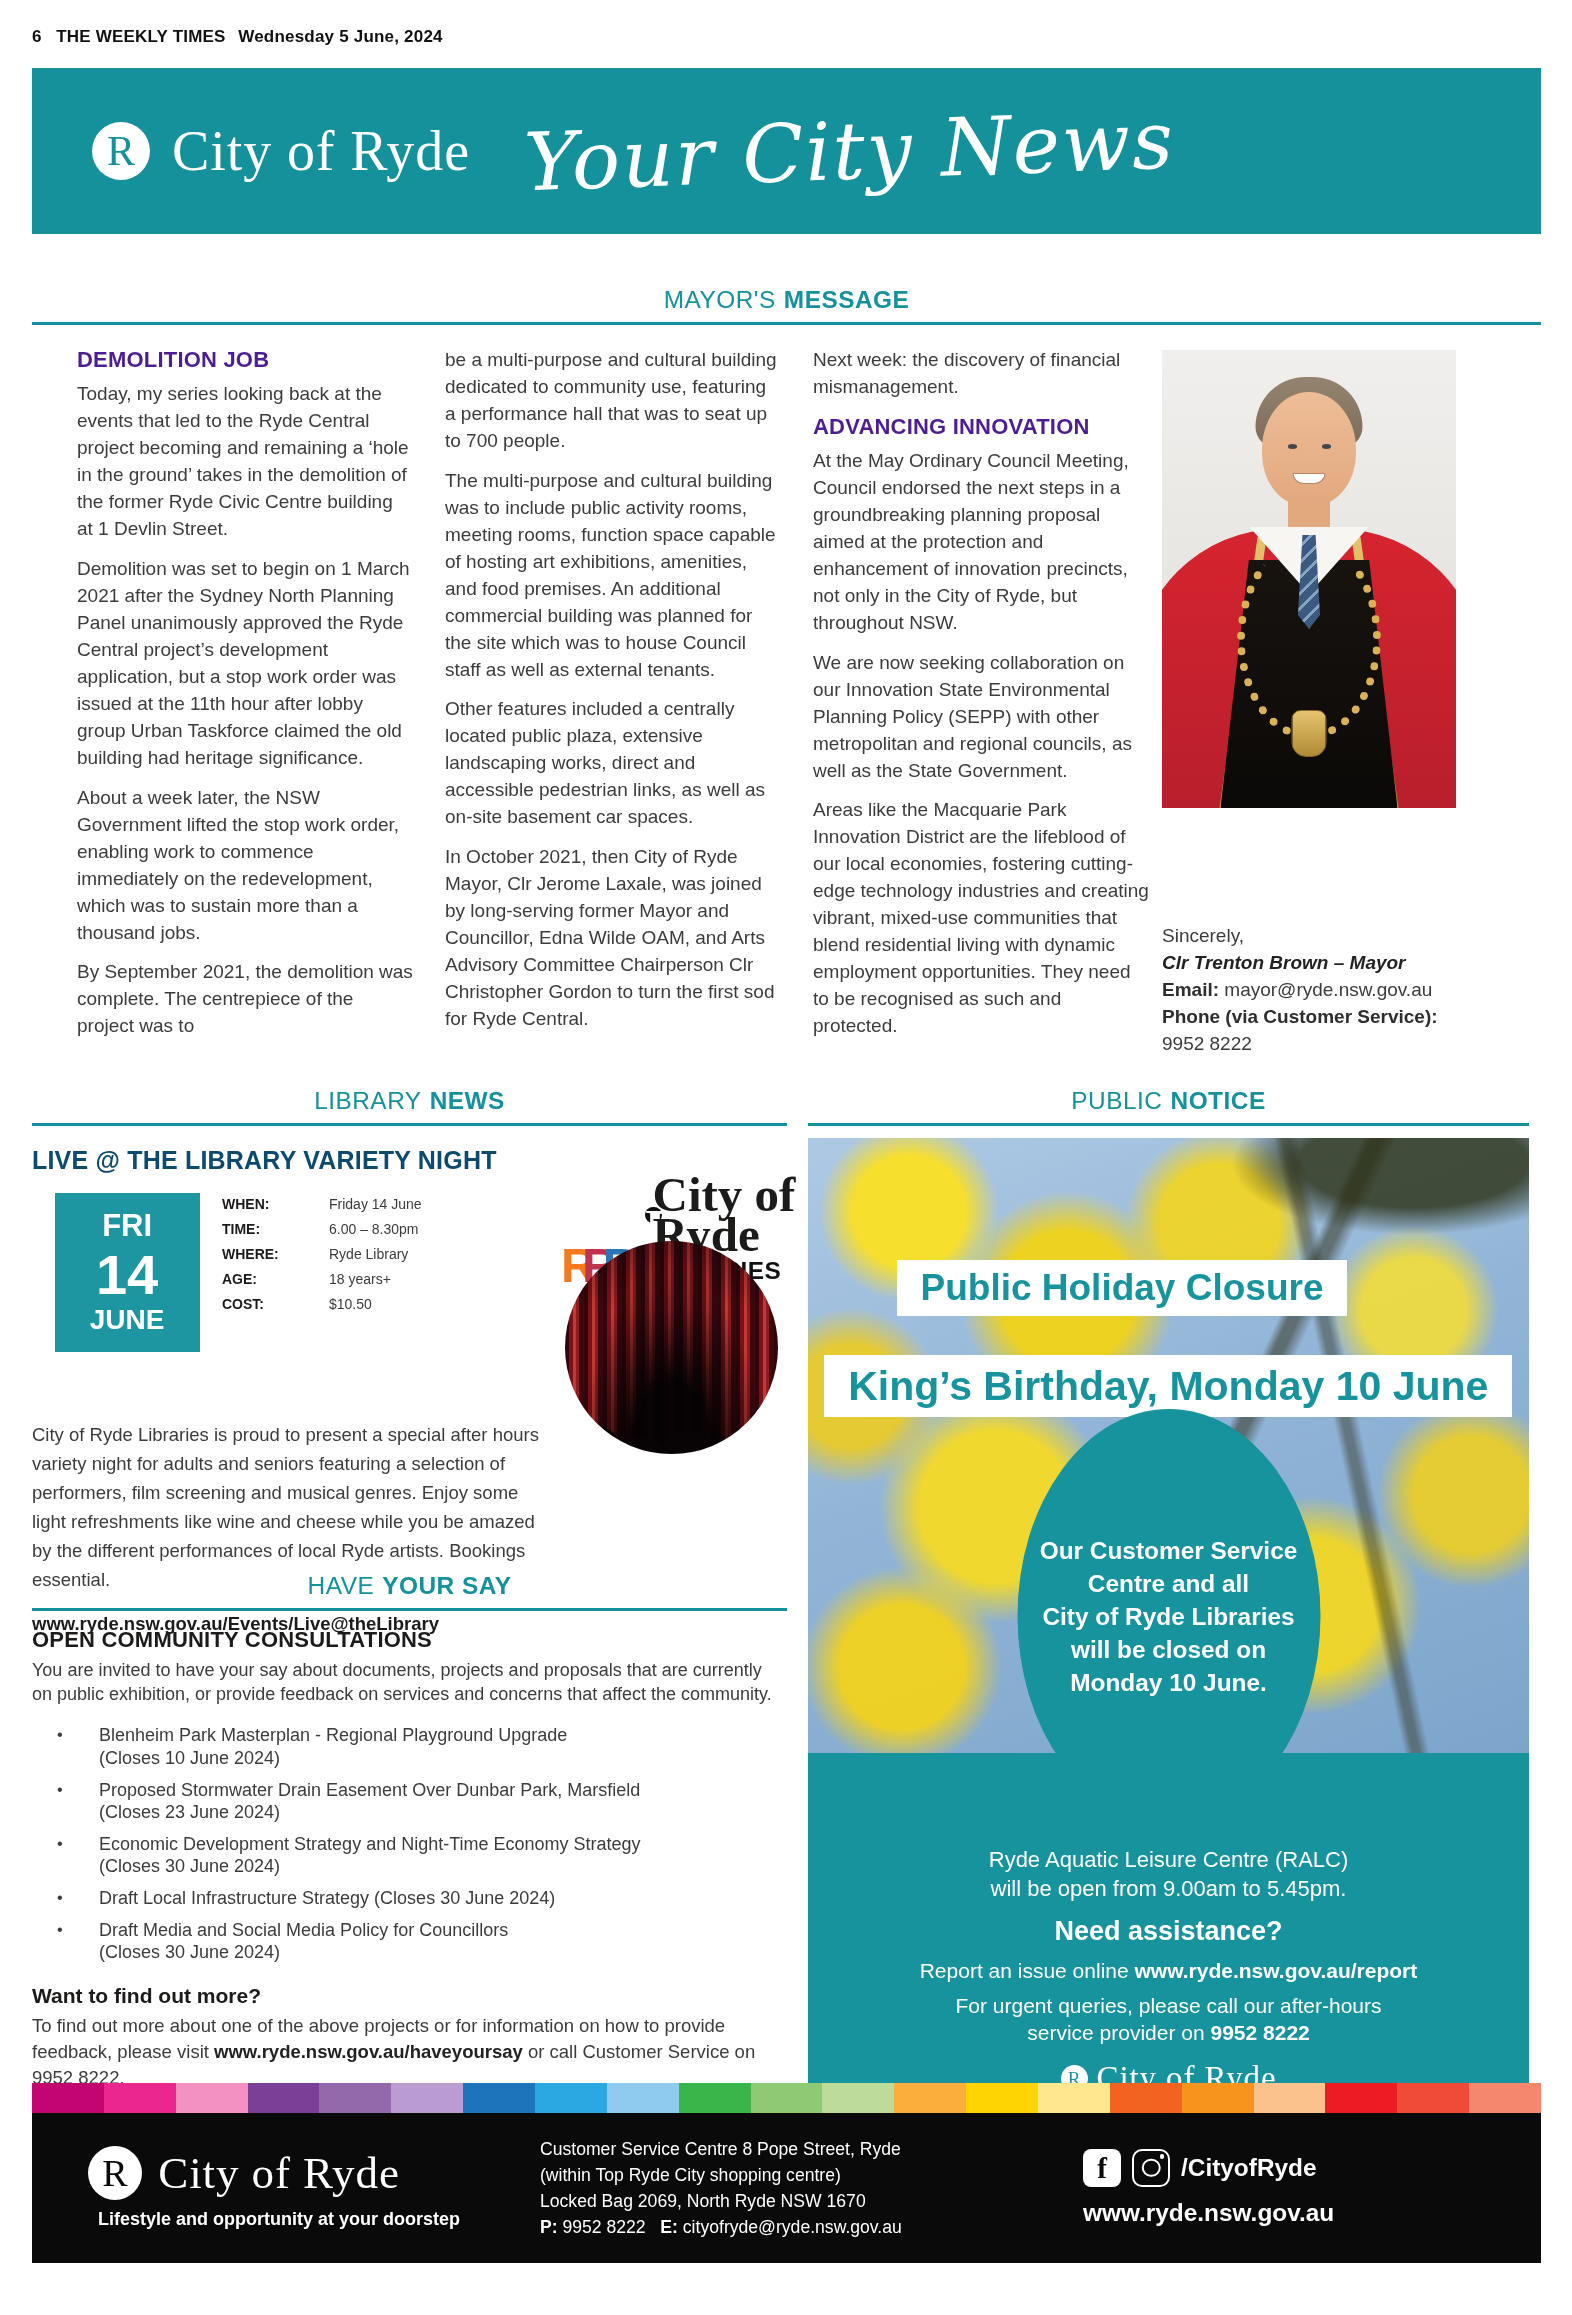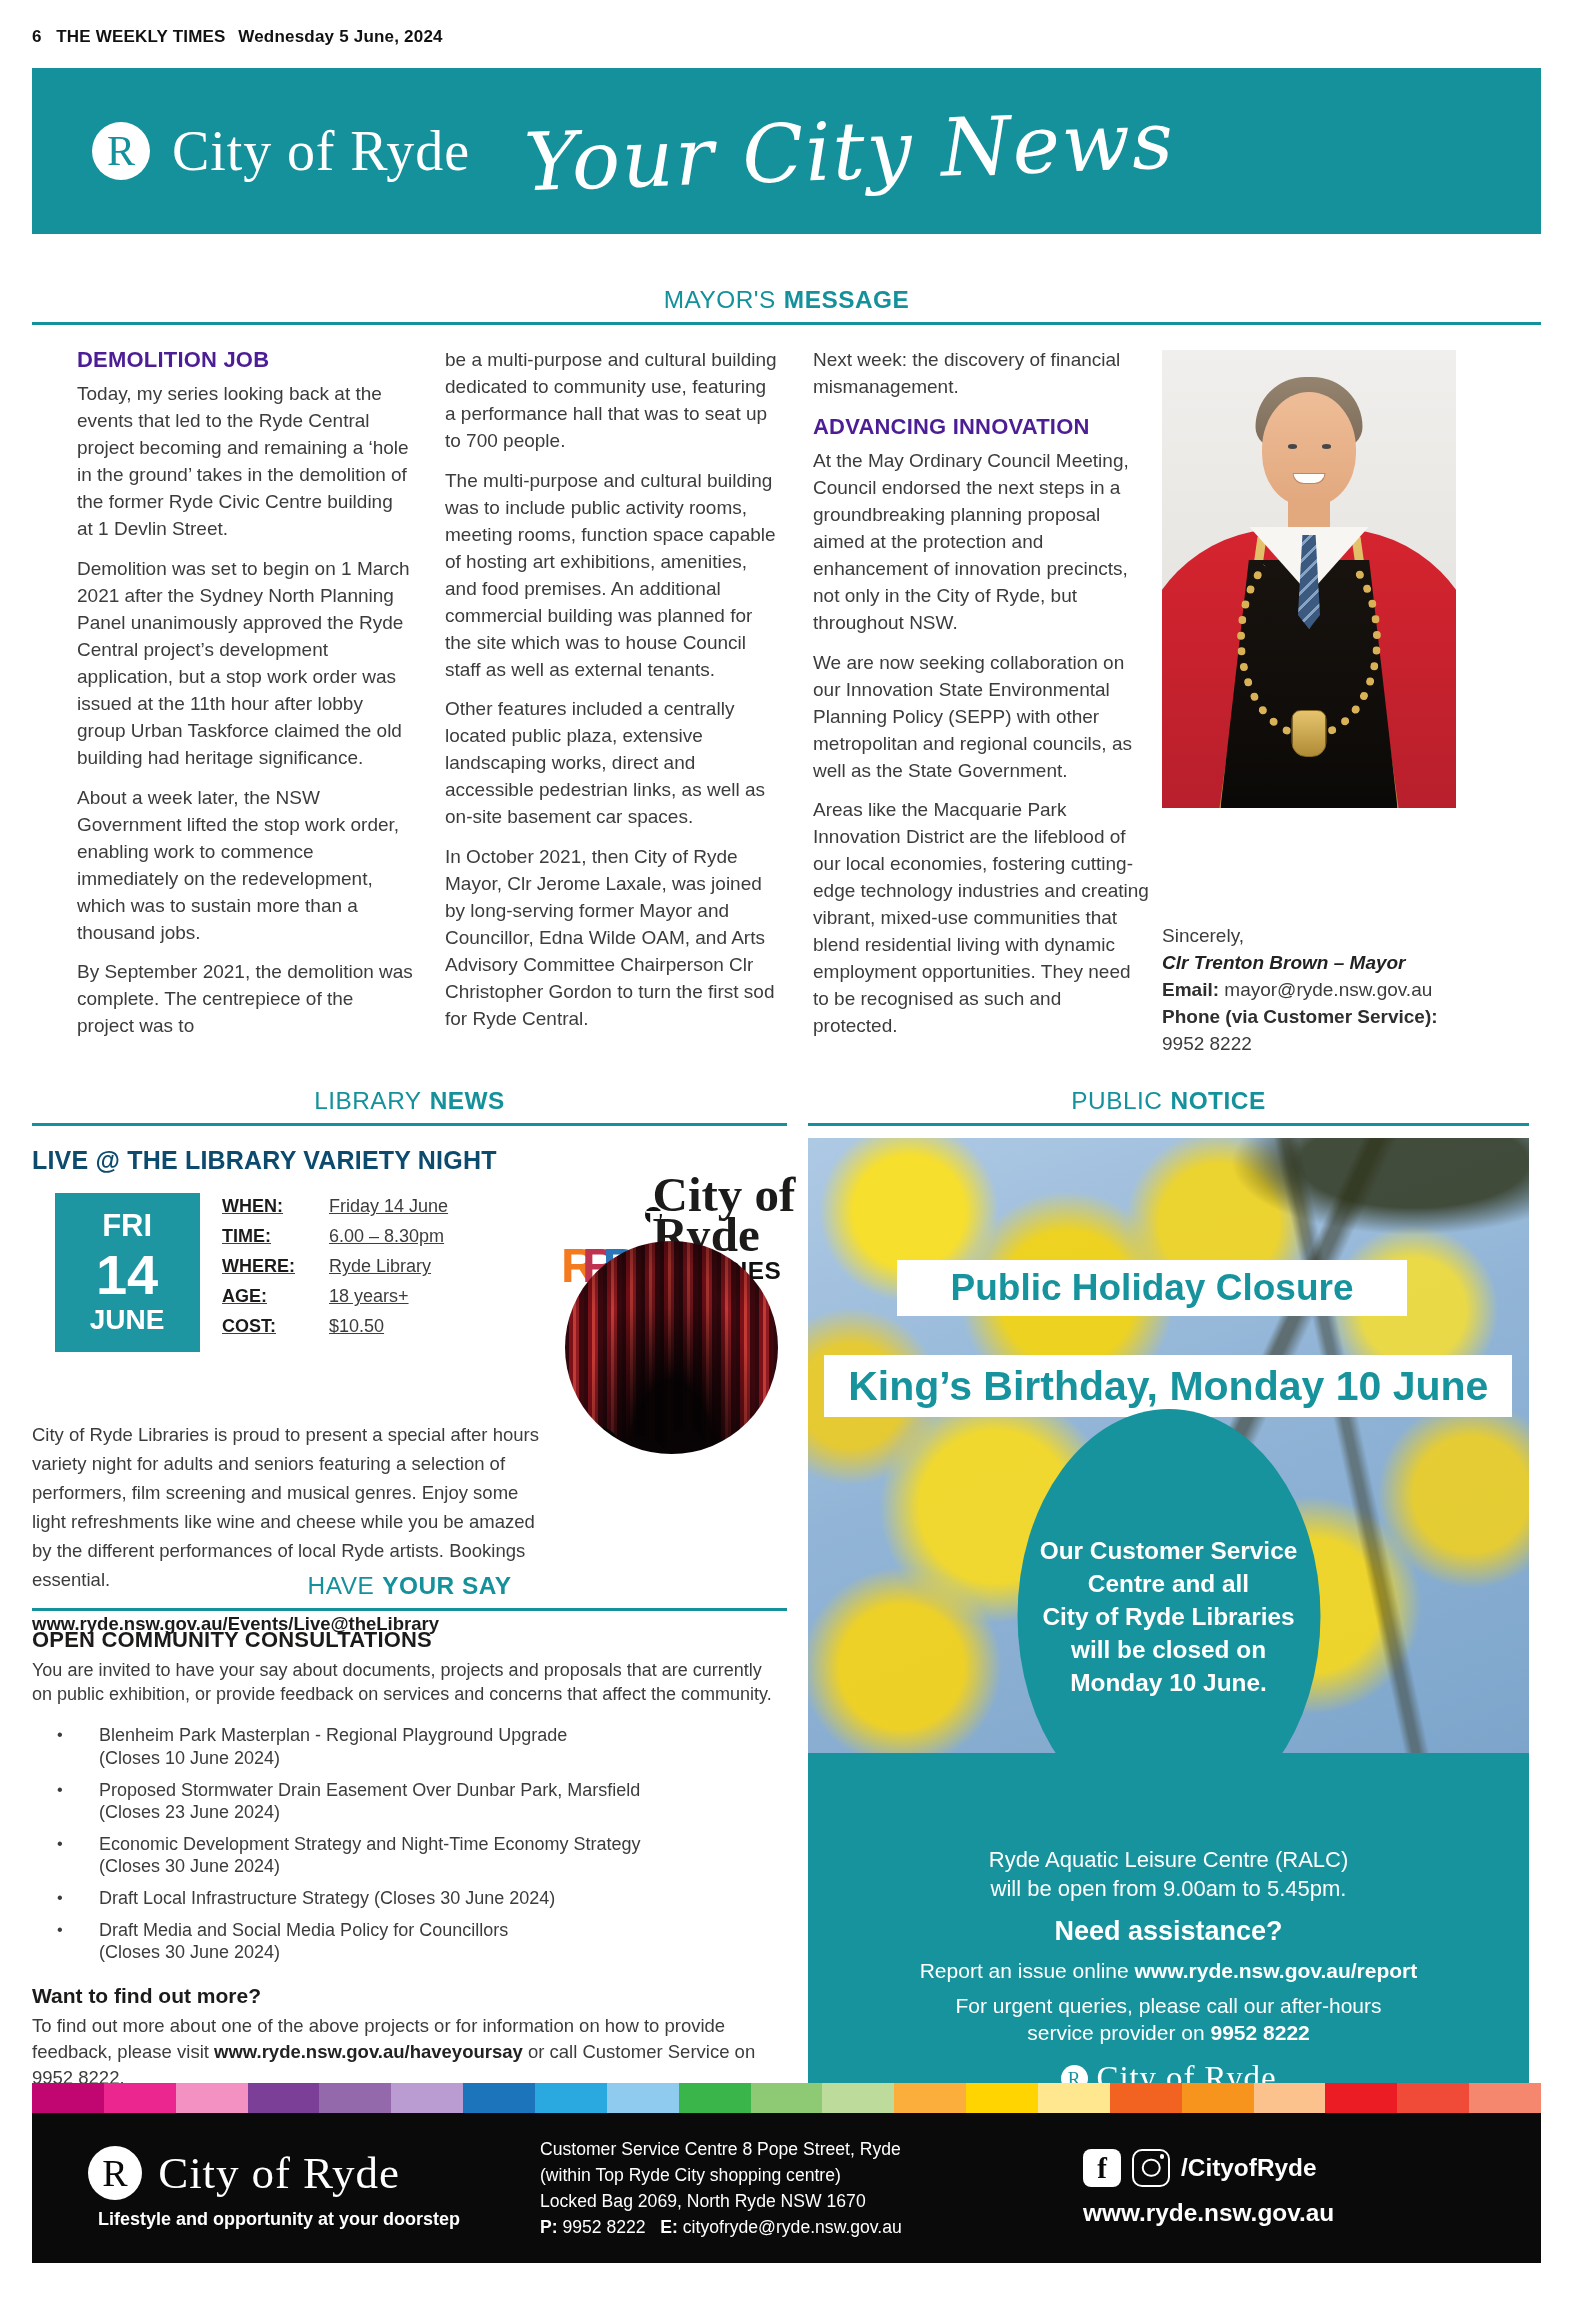--- a/index.html
+++ b/index.html
@@ -72,21 +72,21 @@
   
   .lib-section{position:absolute;left:32px;top:1087px;width:755px;}
   .live-heading{font-size:25px;font-weight:800;color:#0c4a6e;margin-top:20px;letter-spacing:0.2px;}
   .event-wrap{position:relative;height:233px;margin-top:12.7px;}
   .date-box{position:absolute;left:22.6px;top:5.4px;width:145px;height:159px;background:#1D96A1;color:#fff;
             display:flex;flex-direction:column;align-items:center;justify-content:center;line-height:1;}
   .date-box .d1{font-size:31px;font-weight:800;}
   .date-box .d2{font-size:56px;font-weight:800;margin:5.4px 0 3.6px;}
   .date-box .d3{font-size:28px;font-weight:800;}
   .details{position:absolute;left:190px;top:9px;}
-  .detail-row{display:flex;margin-bottom:9px;font-size:18px;text-decoration:underline;}
+  .detail-row{display:flex;margin-bottom:9px;font-size:14px;}
   .dl{width:107px;font-weight:800;color:#1d1b1a;}
   .dv{color:#3c3c3c;}
   .lib-logo{position:absolute;right:0;top:-12.7px;width:226px;}
   .rrr{display:flex;align-items:flex-end;}
   .rrr span{font-size:49px;font-weight:800;line-height:40px;margin-right:-14.5px;text-shadow:1.8px 0 0 #fff;}
   .rrr .r1{color:#F47A20;} .rrr .r2{color:#C0334E;} .rrr .r3{color:#2A76B9;margin-right:7.2px;}
   .lib-brand{display:flex;align-items:center;gap:5.4px;font-family:"Liberation Serif",serif;font-size:21px;color:#1d1b1a;}
   .mini-r{display:inline-block;width:16.3px;height:16.3px;border-radius:50%;background:#111;color:#fff;
           font-size:11px;line-height:16.3px;text-align:center;font-family:"Liberation Serif",serif;}
   .lib-sub{font-size:24.4px;font-weight:800;color:#111;letter-spacing:0.5px;margin-top:1.8px;}
@@ -131,21 +131,21 @@
       radial-gradient(circle at 13% 86%, rgba(246,211,24,.92) 0 62px, rgba(246,211,24,0) 100px),
       radial-gradient(circle at 44% 90%, rgba(240,199,23,.84) 0 52px, rgba(240,199,23,0) 89px),
       linear-gradient(160deg,#aec9e4 0%,#92b5d7 45%,#7da5cb 100%);}
   .wattle::before{content:"";position:absolute;inset:0;
     background:
       radial-gradient(ellipse 253px 100px at 84% 4%, rgba(40,44,14,.78) 0 45%, rgba(40,44,14,0) 72%),
       linear-gradient(115deg, rgba(0,0,0,0) 55%, rgba(40,38,12,.5) 56% 57%, rgba(0,0,0,0) 58.5%),
       linear-gradient(78deg, rgba(0,0,0,0) 70%, rgba(40,38,12,.42) 71% 71.8%, rgba(0,0,0,0) 73%);}
   .pn-banner{position:absolute;background:#fff;display:flex;align-items:center;justify-content:center;
              color:#17939D;font-weight:800;}
-  .pn-banner1{left:89px;width:510px;top:122px;height:56px;font-size:37px;}
+  .pn-banner1{left:89px;width:450px;top:122px;height:56px;font-size:37px;}
   .pn-banner2{left:16.3px;width:688px;top:217px;height:62px;font-size:41px;}
   .notice-circle{position:absolute;left:50%;transform:translateX(-50%);top:271px;width:303px;height:414px;
                  border-radius:50%;background:#17939D;z-index:2;display:flex;align-items:center;justify-content:center;
                  text-align:center;color:#fff;font-size:24.4px;font-weight:800;line-height:33px;}
   .notice-teal{position:relative;height:318px;background:#17939D;color:#fff;text-align:center;
                padding-top:92px;box-sizing:content-box;}
   .ralc{font-size:22px;line-height:29px;}
   .assist{font-size:27px;font-weight:800;margin-top:12.7px;}
   .report{font-size:21px;margin-top:11.8px;}
   .report b, .urgent b{font-weight:800;}

